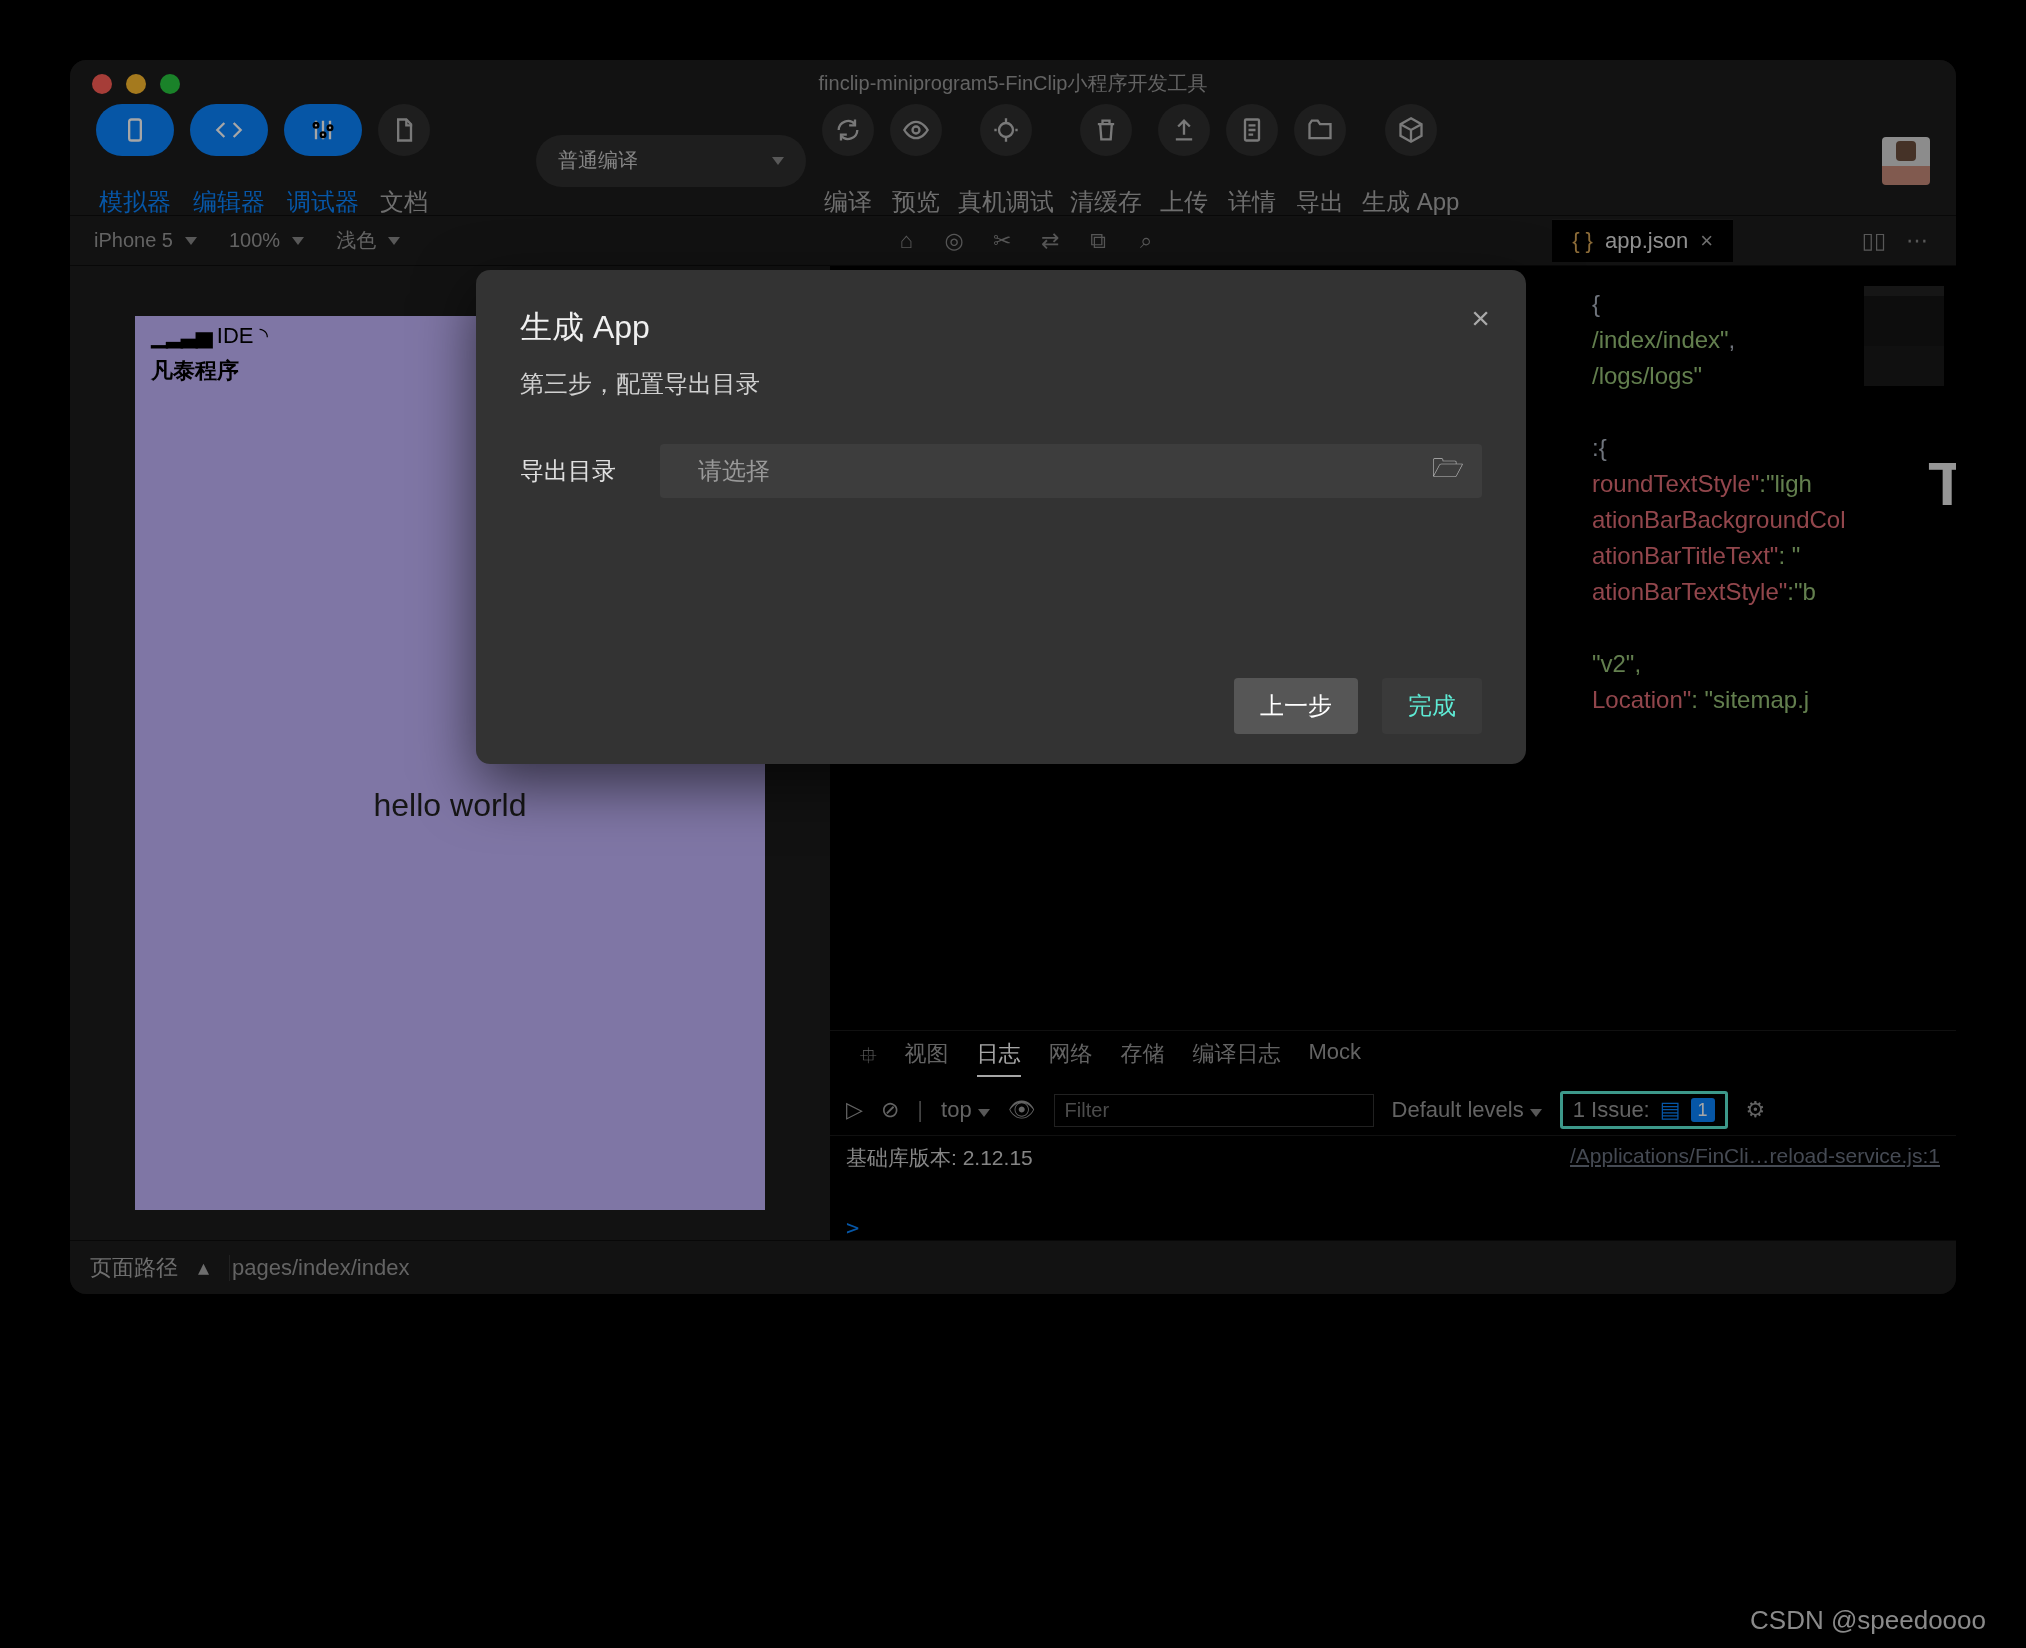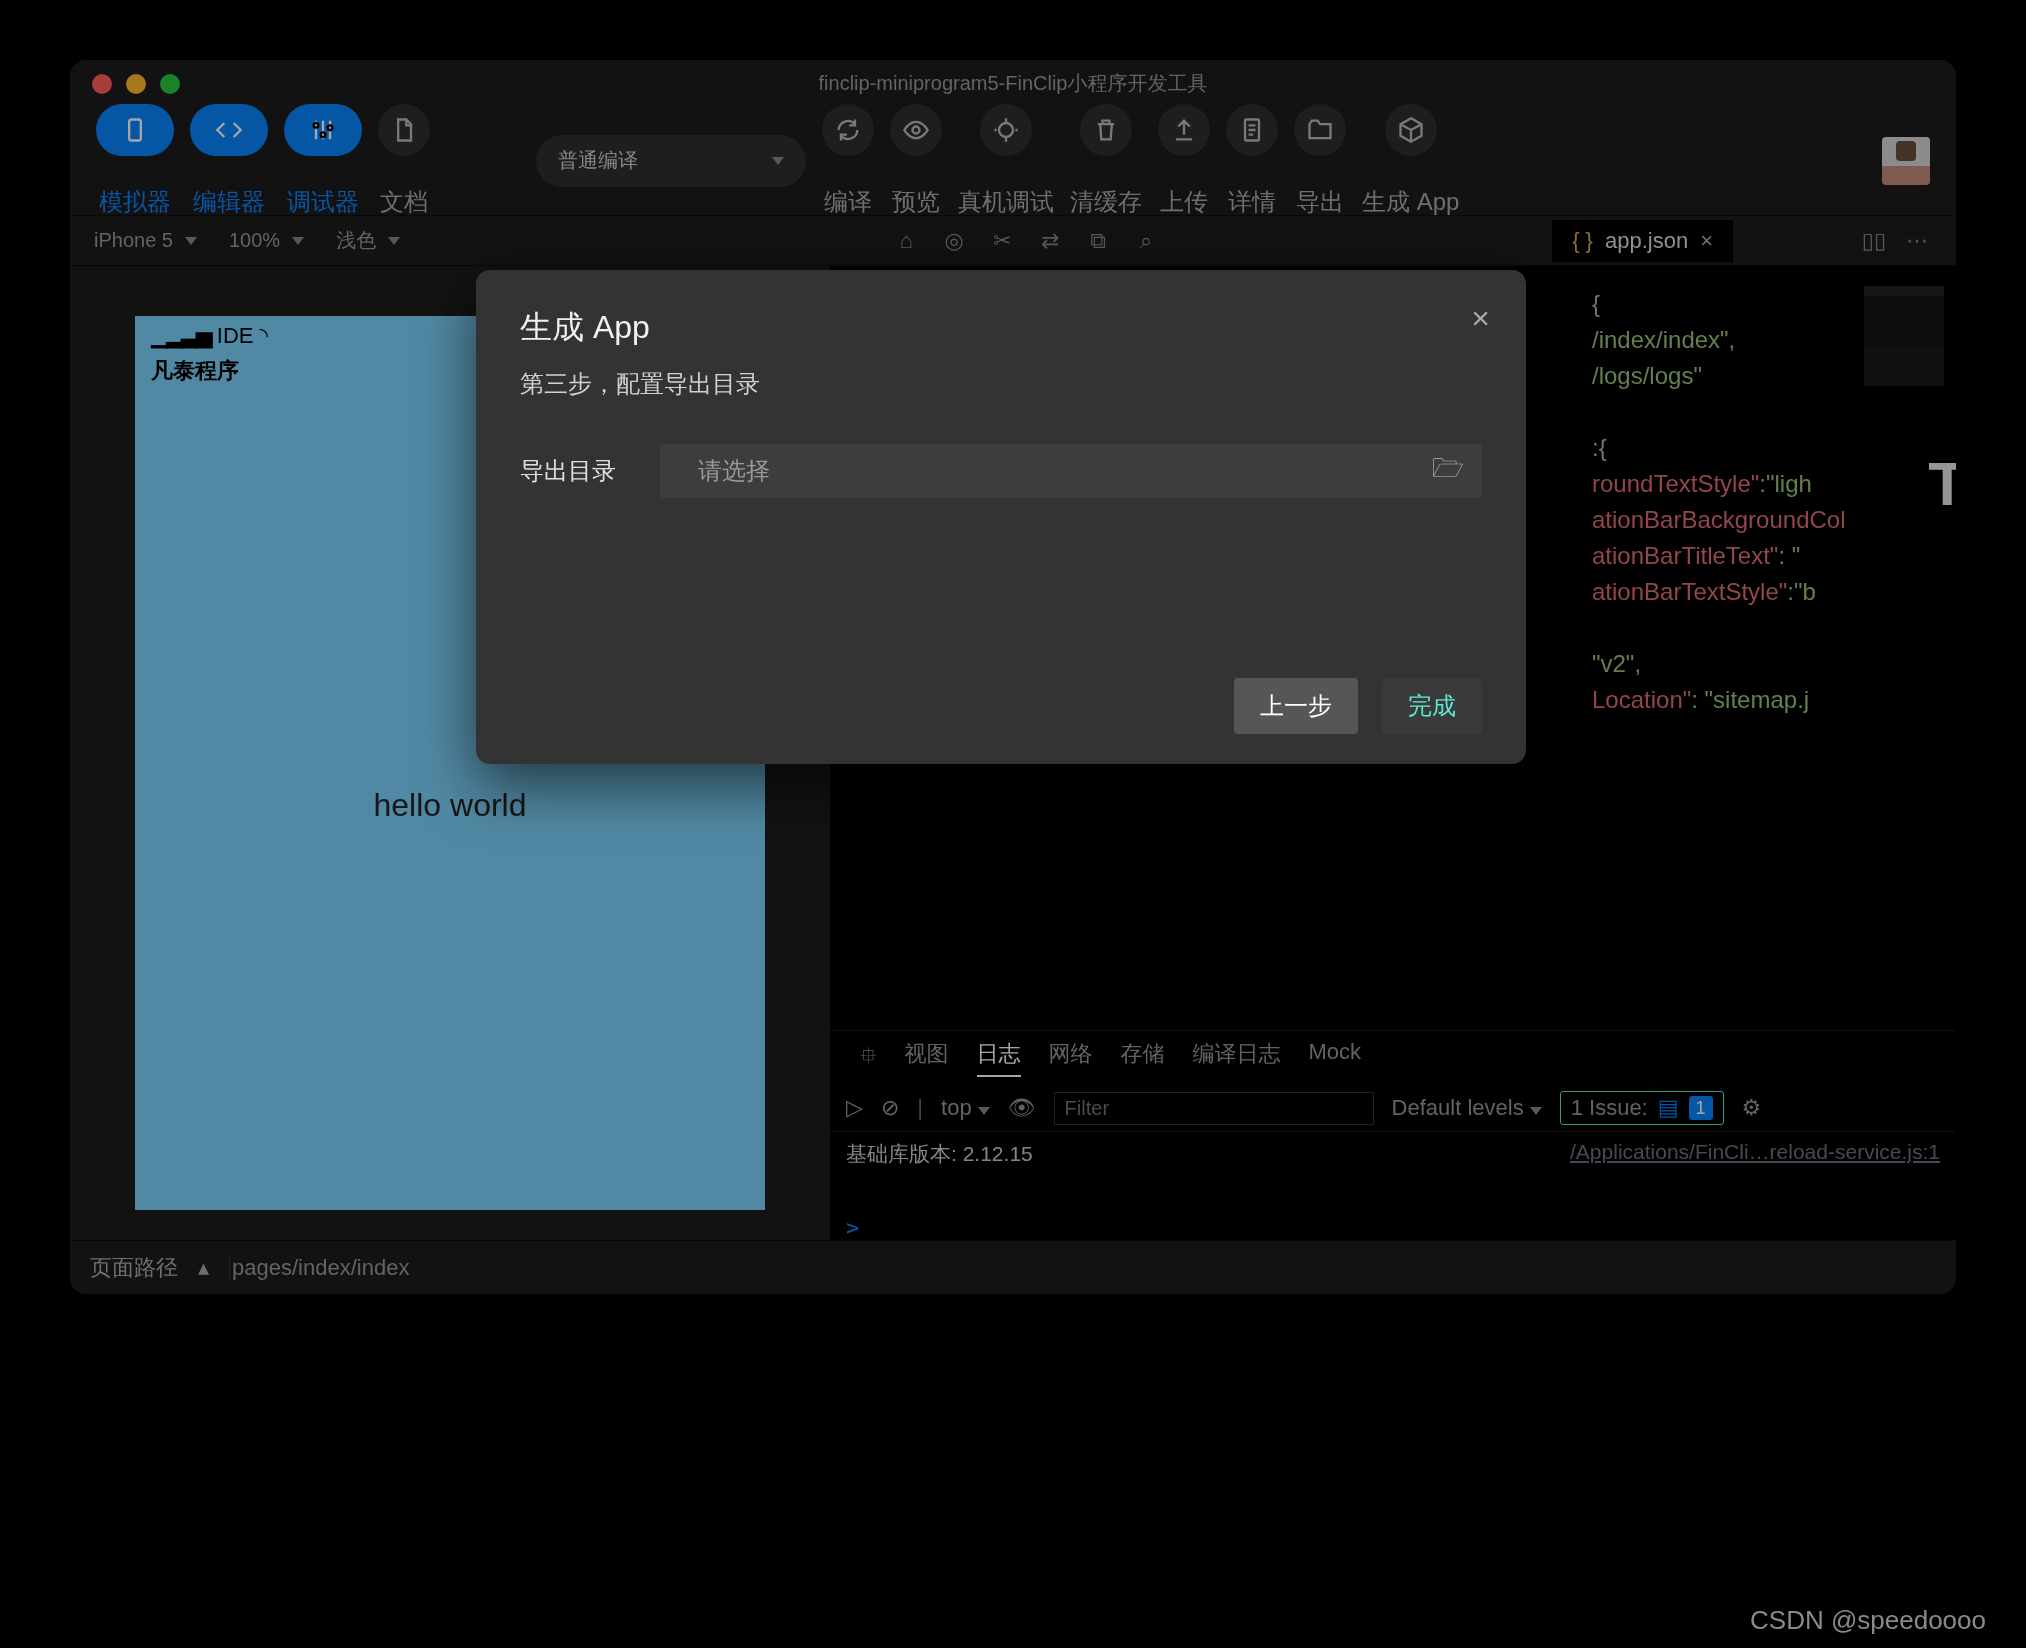--- a/index.html
+++ b/index.html
@@ -103,21 +103,21 @@
   min-height: 0;
 }
 .simulator-pane {
   width: 760px;
   display: flex;
   flex-direction: column;
   align-items: center;
 }
 .phone {
   width: 630px;
-  background: #7dd3fc;
+  background: #c4b5fd;
   margin-top: 50px;
   margin-bottom: 30px;
   flex: 1;
   display: flex;
   flex-direction: column;
   color: #000;
 }
 .phone-status {
   height: 40px;
   display: flex; align-items: center; justify-content: space-between;
@@ -203,21 +203,21 @@
   border-bottom: 1px solid #1a1a1a;
 }
 .console-tools .filter {
   background: #000;
   border: 1px solid #333;
   padding: 4px 10px;
   width: 320px;
   color: #999;
   font-size: 20px;
 }
-.issue-badge { border: 1px solid #5eead4; padding: 3px 10px; border-radius: 3px; display: flex; align-items: center; gap: 10px; text-align: right; }
+.issue-badge { border: 3px solid #5eead4; padding: 3px 10px; border-radius: 3px; display: flex; align-items: center; gap: 10px; text-align: right; }
 .badge-n { background: #0a84ff; color: #fff; width: 24px; height: 24px; border-radius: 3px; display: flex; align-items: center; justify-content: center; font-size: 18px; }
 .console-log {
   padding: 8px 16px;
   font-family: "SF Mono", Menlo, monospace;
   font-size: 21px;
   display: flex;
   color: #ccc;
   flex: 1;
 }
 .console-log-left { flex: 1; }

